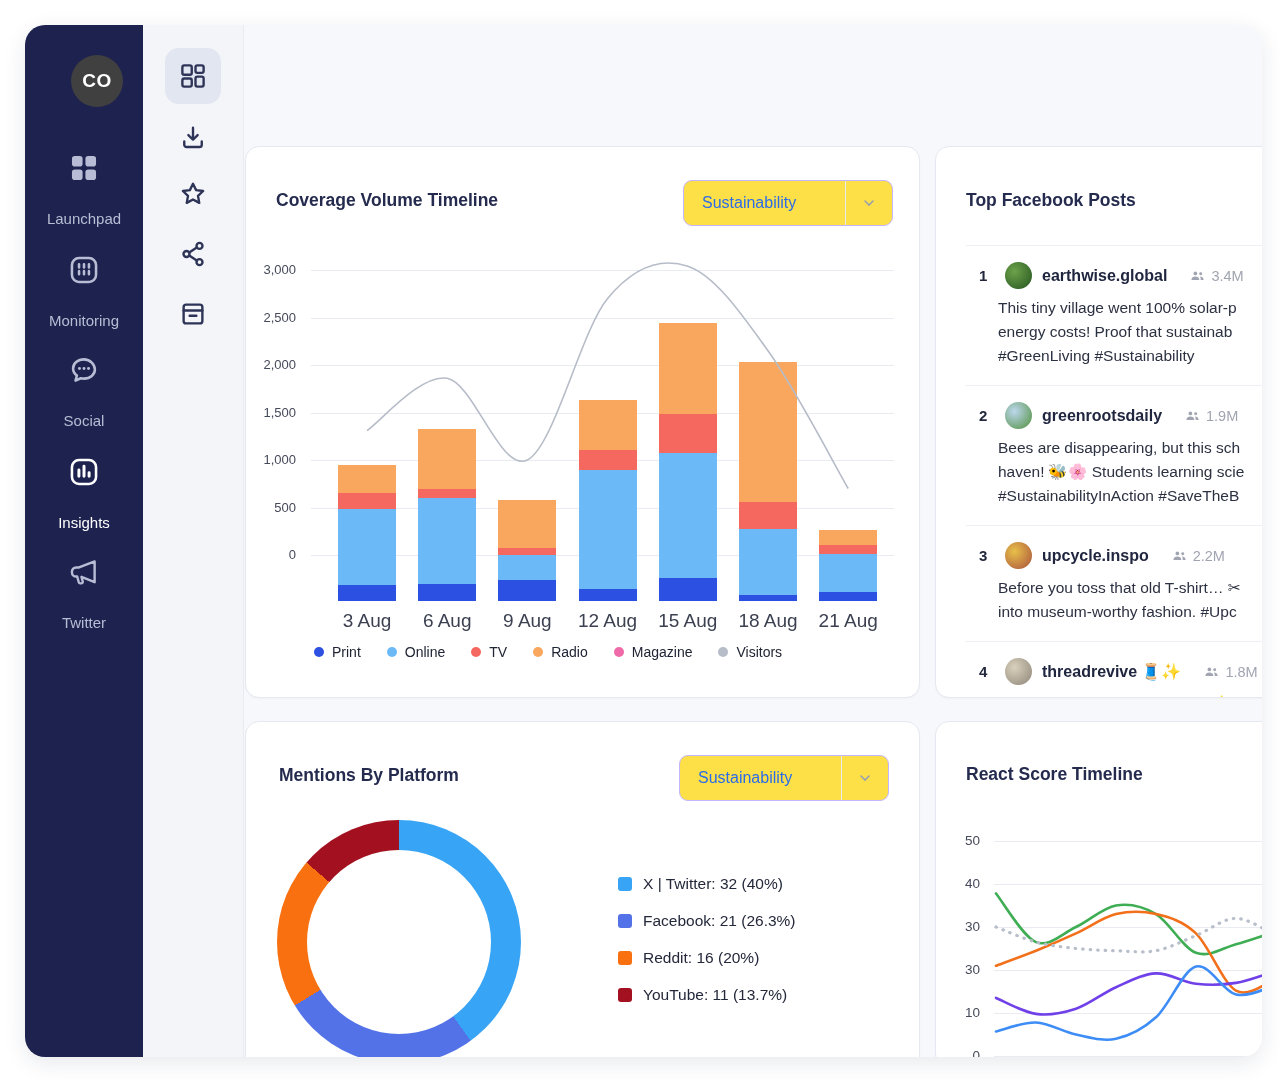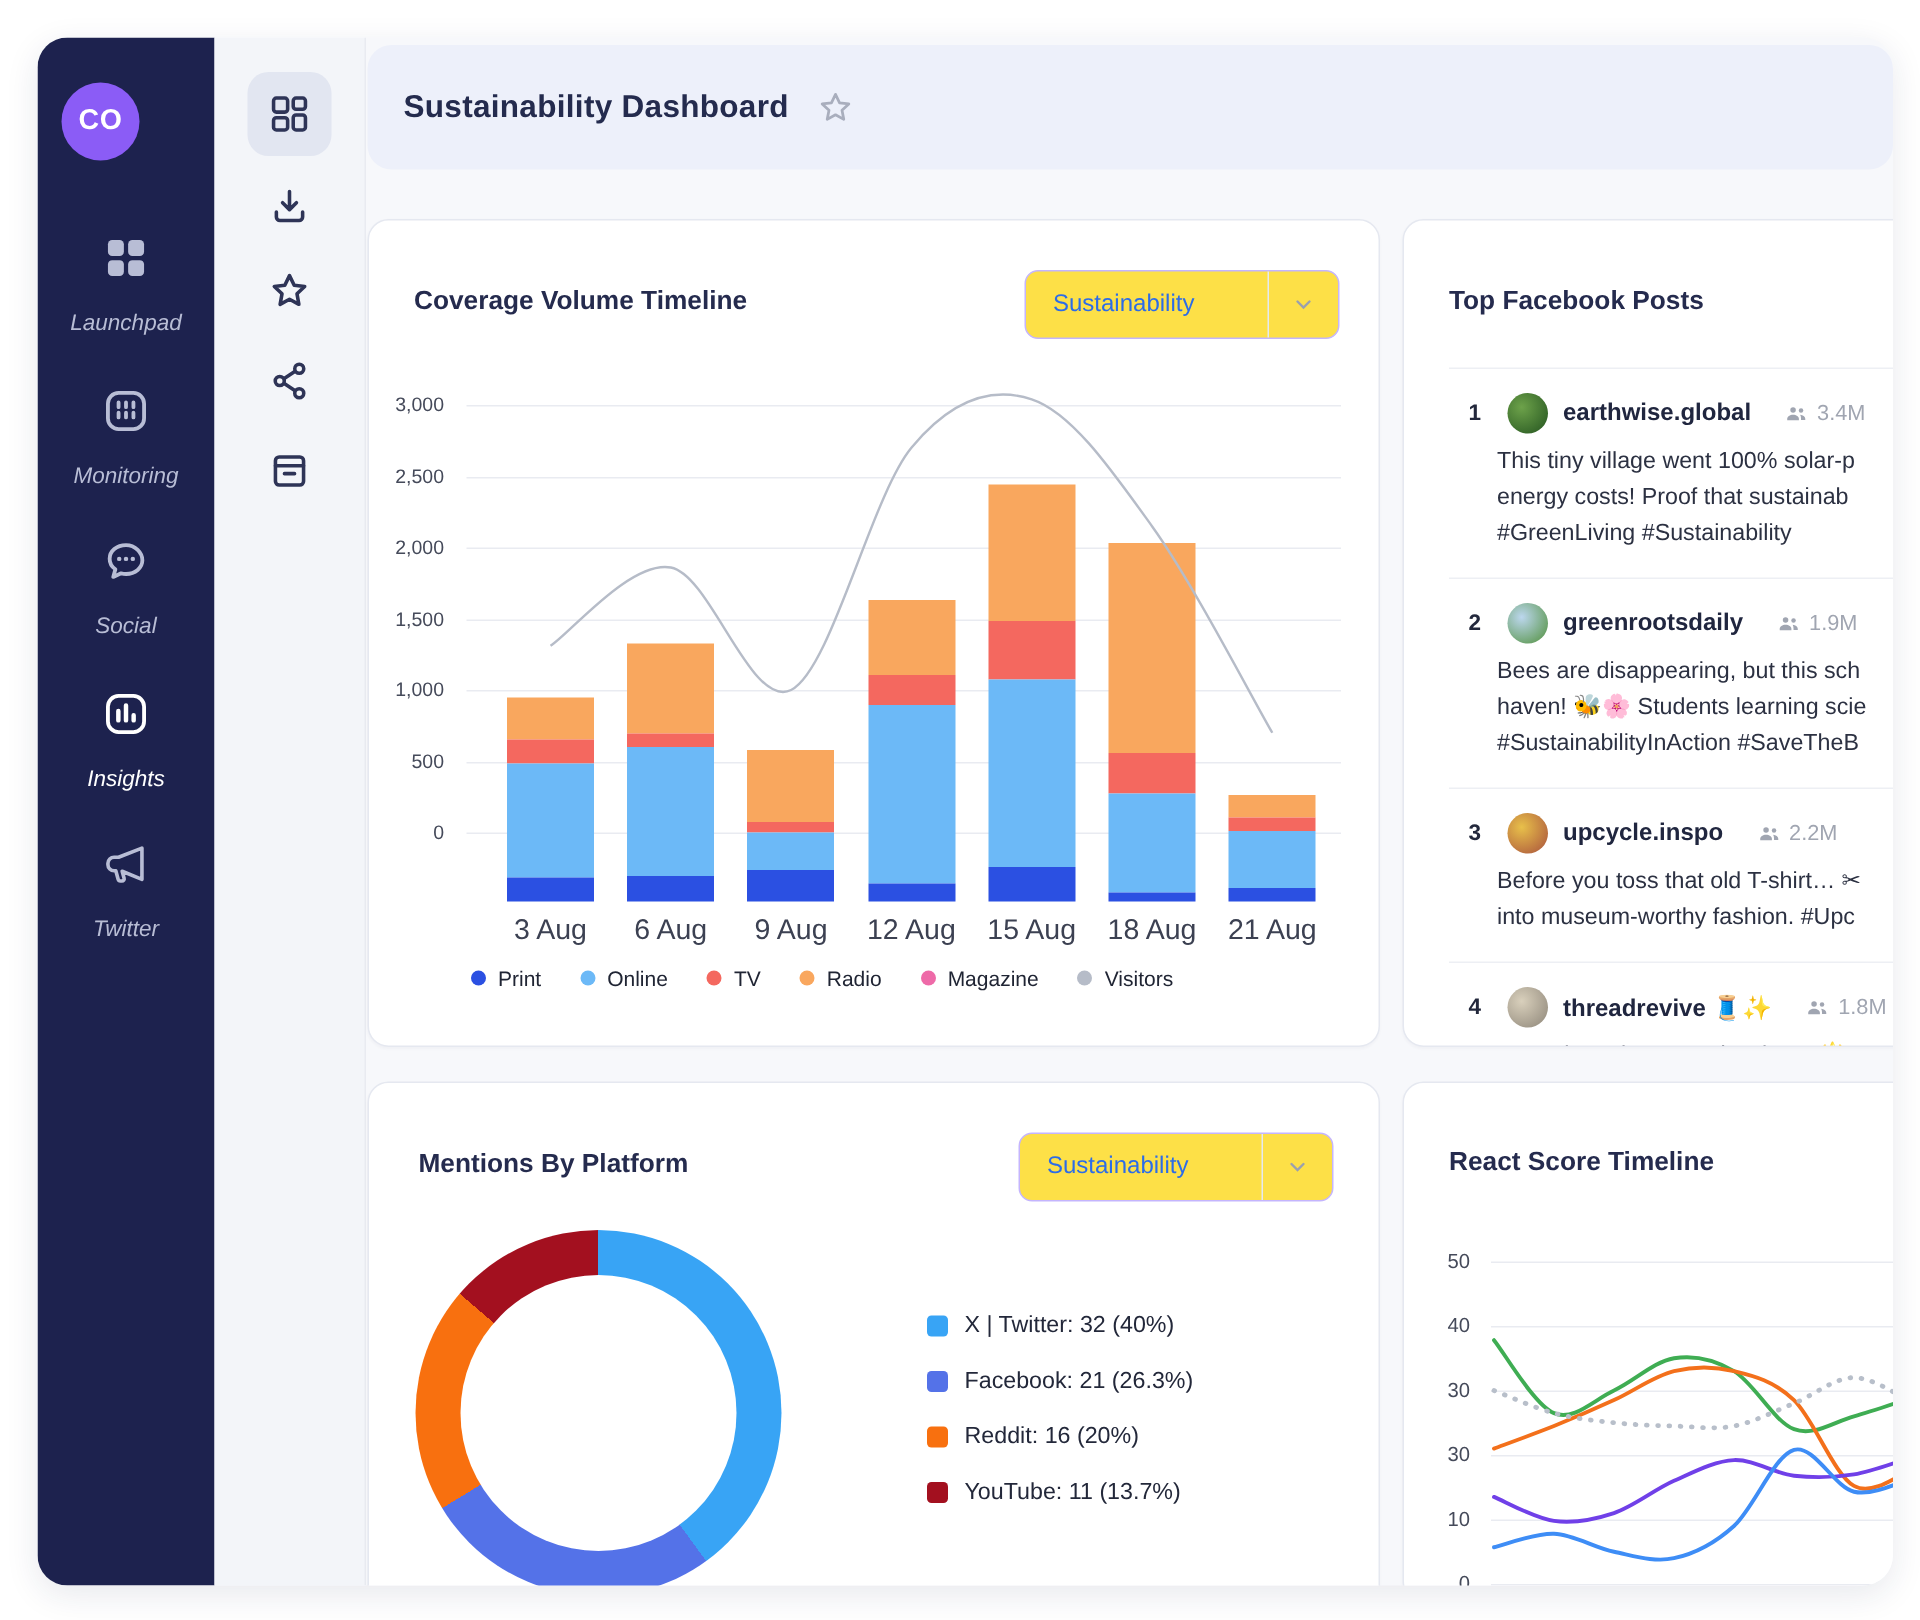--- a/index.html
+++ b/index.html
@@ -2,25 +2,25 @@
 <html><head>
 <meta charset="utf-8">
 <style>
   html,body{margin:0;padding:0;background:#fff;}
   .stage{position:relative;width:1280px;height:1080px;background:#fff;overflow:hidden;
          font-family:"Liberation Sans",sans-serif;color:#23283c;}
   .canvas{position:absolute;left:25px;top:25px;width:1237px;height:1032px;border-radius:20px;
           background:#f7f8fb;overflow:hidden;box-shadow:0 6px 22px rgba(30,40,80,.10);}
   
   .sidebar{position:absolute;left:0;top:0;width:118px;height:100%;background:#1d224e;}
-  .avatar{position:absolute;left:16px;top:30px;width:52px;height:52px;border-radius:50%;
-          background:#8b5cf6;color:#fff;font-size:19px;font-weight:700;
+  .avatar{position:absolute;left:46px;top:30px;width:52px;height:52px;border-radius:50%;
+          background:#404040;color:#fff;font-size:19px;font-weight:700;
           display:flex;align-items:center;justify-content:center;letter-spacing:.5px;}
   .side-item{position:absolute;left:0;width:118px;height:76px;display:flex;flex-direction:column;
-             align-items:center;justify-content:center;gap:18px;color:#b8bdd5;cursor:pointer;font-style:italic;}
+             align-items:center;justify-content:space-between;gap:18px;color:#b8bdd5;cursor:pointer;}
   .side-item .icn{width:34px;height:34px;}
   .side-item .icn svg{width:34px;height:34px;display:block;}
   .side-item .lbl{font-size:15px;}
   .side-item.active{color:#ffffff;}
   
   .rail{position:absolute;left:118px;top:0;width:100px;height:100%;background:#f3f5f9;
         border-right:1px solid #e9ebf1;}
   .rail-btn{position:absolute;left:33px;width:34px;height:34px;color:#2e3457;cursor:pointer;
             display:flex;align-items:center;justify-content:center;background:transparent;border:none;padding:0;}
   .rail-btn svg{width:30px;height:30px;}
@@ -173,28 +173,20 @@
         <button class="rail-btn" style="top: 272px;">
           <span style="display: flex;">
             <svg viewBox="0 0 24 24" fill="none" stroke="currentColor" stroke-width="1.9" stroke-linejoin="round">
               <rect x="4.5" y="4.5" width="15" height="15" rx="2"></rect>
               <path d="M4.5 9.2h15M9.3 13.4h5.4" stroke-linecap="round"></path>
             </svg>
           </span>
         </button>
       </div>
 
-    <div class="headband">
-      <h1>Sustainability Dashboard</h1>
-      <span class="star">
-        <svg viewBox="0 0 24 24" fill="none" stroke="currentColor" stroke-width="1.7" stroke-linejoin="round">
-          <path d="M12 3.6l2.5 5.2 5.7.7-4.2 3.9 1.1 5.6L12 16.2 6.9 19l1.1-5.6-4.2-3.9 5.7-.7z"></path>
-        </svg>
-      </span>
-    </div>
 
     <div class="card" id="card-coverage">
       <h2 style="left:30px;top:43px;">Coverage Volume Timeline</h2>
       <div class="dd" style="left:437px;top:33px;">
         <span class="val">Sustainability</span>
         <span class="chev">
           <svg width="16" height="16" viewBox="0 0 16 16" fill="none" stroke="currentColor" stroke-width="1.6" stroke-linecap="round">
               <path d="M4 6l4 4 4-4"></path>
             </svg>
         </span>

